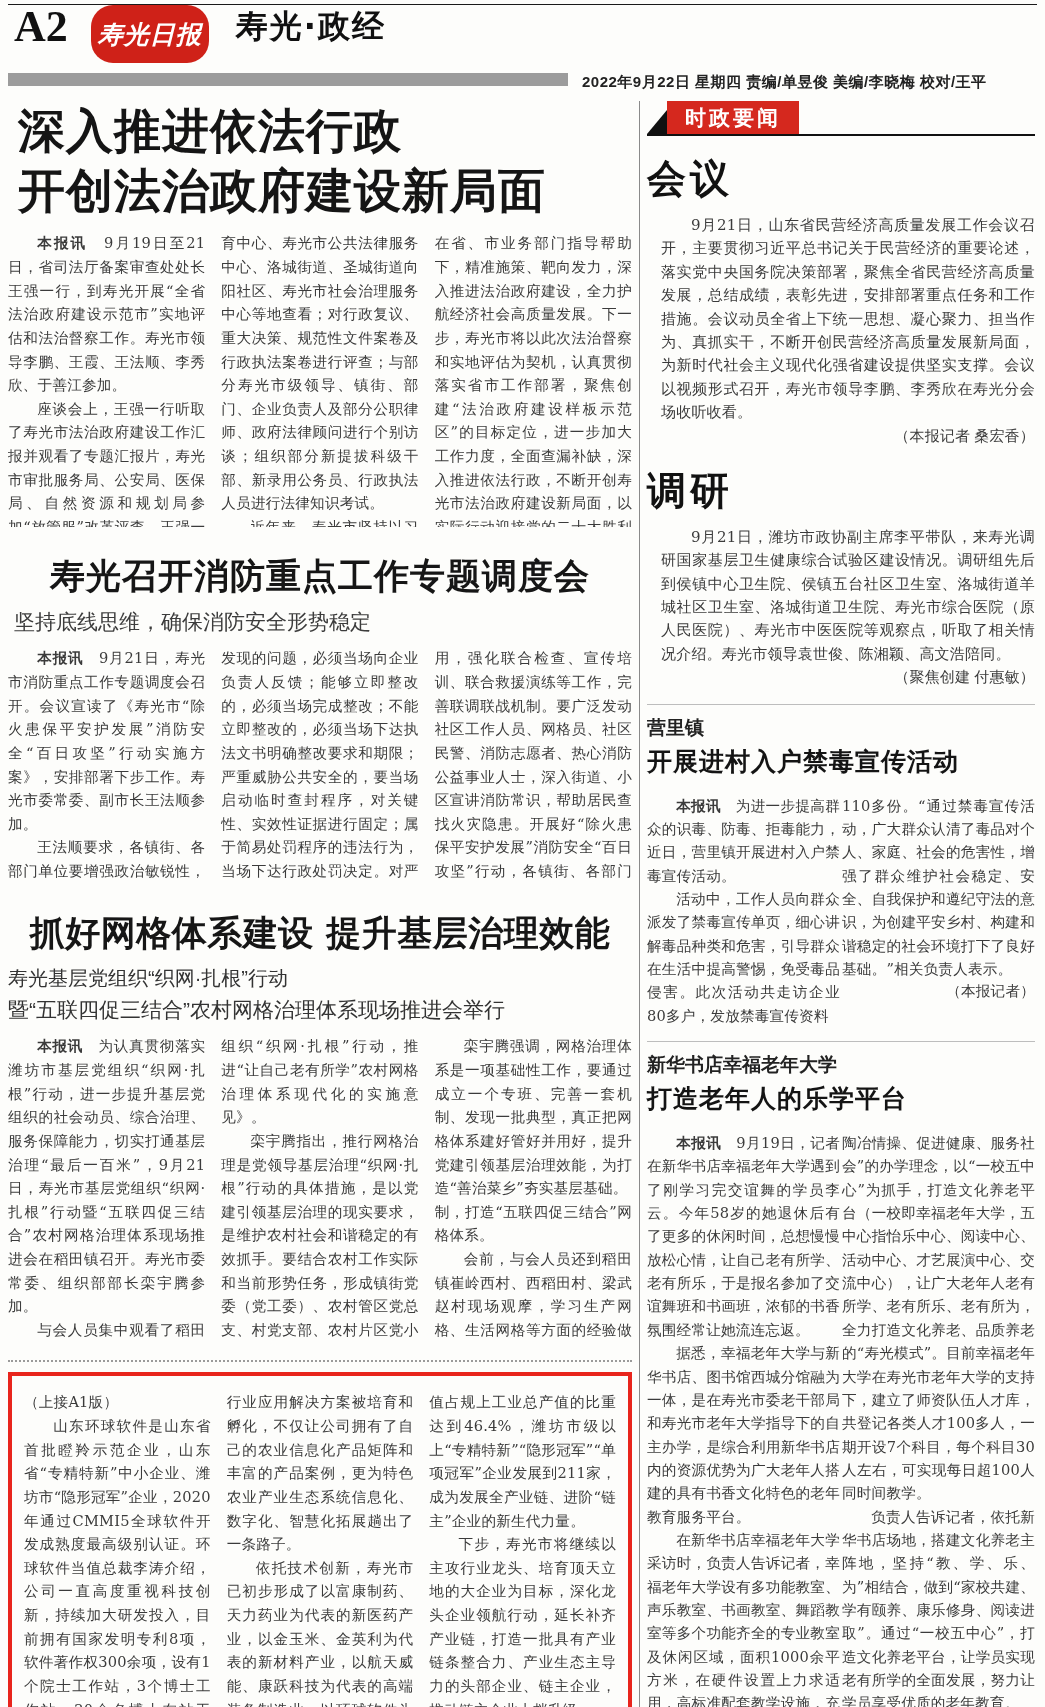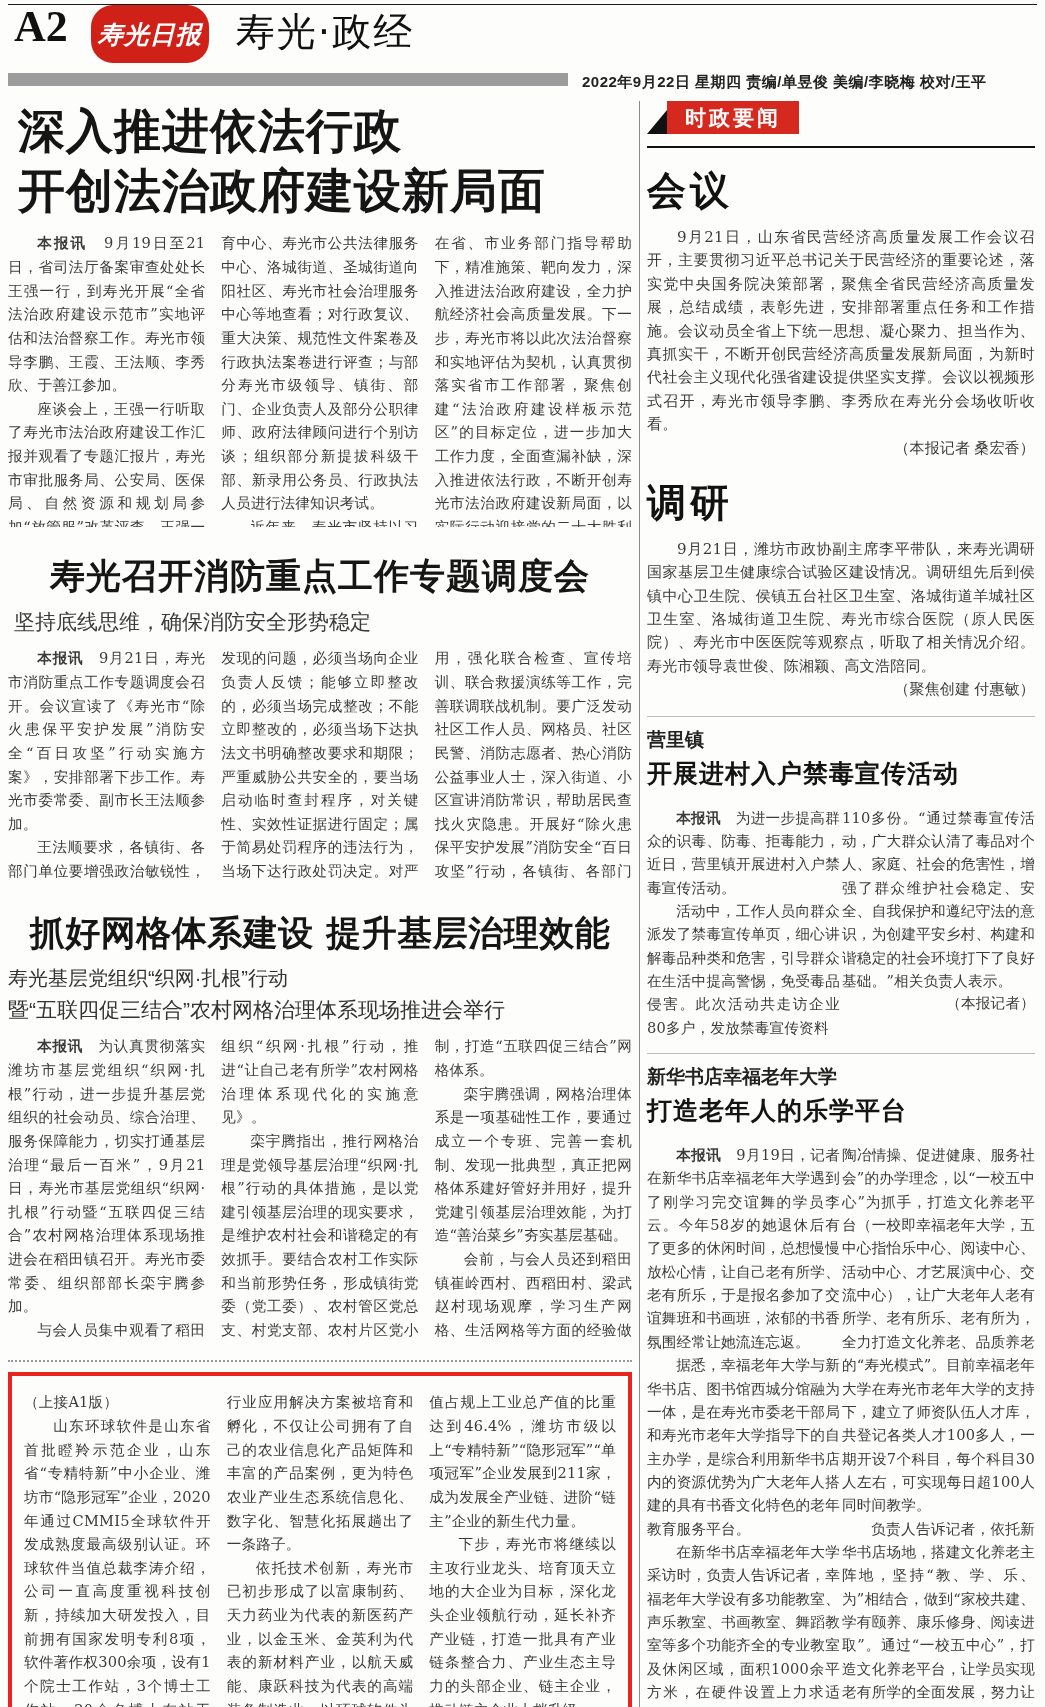--- a/index.html
+++ b/index.html
@@ -9,21 +9,21 @@
   .inner { padding:4px 8px 0 8px; }
   .toprule { border-top:1.5px solid #1a1a1a; }
 
   
   .masthead { display:flex; align-items:flex-start; margin-top:0; height:62px;gap:13px; }
   .pageno { font-family:"Liberation Serif", serif; font-weight:bold; font-size:44px;
             color:#111; line-height:1; margin-left:6px; }
   .logo { width:118px; height:58px; margin-left:10px; display:flex; align-items:center;
           justify-content:center; color:#fff; font-weight:bold; font-size:25px;
           font-family:"DejaVu Serif", serif; font-style:italic; letter-spacing:1px;border-radius:22px; }
-  .section-title { font-size:39px; font-weight:400; color:#111; margin-left:14px;
+  .section-title { font-size:32px; font-weight:700; color:#111; margin-left:14px;
           font-family:"DejaVu Sans", sans-serif; letter-spacing:2px; }
   .bar-row { display:flex; margin-top:6px; height:18px; }
   .gray-bar { width:560px; height:13px; background:#9c9c9c; }
   .dateline { margin-left:14px; font-size:15px; font-weight:bold; color:#222; letter-spacing:0.5px; }
 
   
   .content { display:flex; margin-top:10px; }
   .left-zone { width:624px; }
   .v-rule { width:1px; background:#8a8a8a; margin:0 7px; }
   .right-zone { flex:1; padding-right:2px; }
@@ -56,27 +56,27 @@
   .a3-body { height:312px; margin-top:10px; }
 
   .dotted-sep { border-top:2px dotted #9a9a9a; margin:14px 0 10px 0; }
 
   .jump-box { border:4px solid #e8251c; padding:14px 12px 10px 12px; height:362px; overflow:hidden; }
   .jump-box .cols { height:100%; }
 
   .bottom-rule { border-top:2px solid #b7b7b7; margin-top:6px; }
 
   
-  .badge-row { display:flex; align-items:flex-end; border-bottom:2.5px solid #111; padding-bottom:12px; }
+  .badge-row { display:flex; align-items:flex-end; border-bottom:2.5px solid #111; padding-bottom:0; }
   .badge-tri { width:0; height:0; border-bottom:24px solid #111; border-left:20px solid transparent; }
   .badge { color:#fff; font-size:21px; font-weight:900; padding:3px 18px 2px 18px;
            letter-spacing:3px; font-family:"DejaVu Sans", sans-serif; }
   .news-h1 { font-family:"DejaVu Serif", serif; font-size:39px; font-weight:900; color:#111;
              letter-spacing:4px; margin-top:16px; }
-  .news-body { margin-top:8px; }
+  .news-body { margin-top:8px;margin-left:14px; }
   .news-body .para { font-size:15px; line-height:1.56; }
 
   .h-sep { border-top:1px solid #bdbdbd; margin:14px 0 10px 0; }
 
   .kicker { font-size:19px; font-weight:bold; color:#222; font-family:"DejaVu Sans", sans-serif; }
   .news-h2 { font-size:25px; font-weight:900; color:#141414; margin-top:4px;
              letter-spacing:1px; font-family:"DejaVu Sans", sans-serif; }
   .subcols { display:flex; gap:2px; margin-top:16px; overflow:hidden; }
   .subcol { flex:1; }
   .subcol .para { font-size:14.6px; line-height:1.6; }
@@ -147,22 +147,22 @@
           <div class="cols a3-body">
             <div class="ncol">
                 <p class="para"><b>本报讯</b>　为认真贯彻落实潍坊市基层党组织“织网·扎根”行动，进一步提升基层党组织的社会动员、综合治理、服务保障能力，切实打通基层治理“最后一百米”，9月21日，寿光市基层党组织“织网·扎根”行动暨“五联四促三结合”农村网格治理体系现场推进会在稻田镇召开。寿光市委常委、组织部部长栾宇腾参加。</p>
                 <p class="para">与会人员集中观看了稻田镇党建引领网格治理专题片；稻田镇、侯镇、上口镇河疃村、台头镇北孙村、稻田镇阁上村作典型发言；宣读了《关于深入实施基层党</p>
               </div>
             <div class="ncol">
                 <p class="para no-indent">组织“织网·扎根”行动，推进“让自己老有所学”农村网格治理体系现代化的实施意见》。</p>
                 <p class="para">栾宇腾指出，推行网格治理是党领导基层治理“织网·扎根”行动的具体措施，是以党建引领基层治理的现实要求，是维护农村社会和谐稳定的有效抓手。要结合农村工作实际和当前形势任务，形成镇街党委（党工委）、农村管区党总支、村党支部、农村片区党小组、党员街巷长（楼道长）五级联动，发挥网格员促发展、促服务、促治理、促落实作用，建立专兼结合、平战结合、奖惩结合运行机</p>
               </div>
             <div class="ncol">
+                <p class="para">栾宇腾强调，网格治理体系是一项基础性工作，要通过成立一个专班、完善一套机制、发现一批典型，真正把网格体系建好管好并用好，提升党建引领基层治理效能，为打造“善治菜乡”夯实基层基础。</p>
                 <p class="para no-indent">制，打造“五联四促三结合”网格体系。</p>
-                <p class="para">栾宇腾强调，网格治理体系是一项基础性工作，要通过成立一个专班、完善一套机制、发现一批典型，真正把网格体系建好管好并用好，提升党建引领基层治理效能，为打造“善治菜乡”夯实基层基础。</p>
                 <p class="para">会前，与会人员还到稻田镇崔岭西村、西稻田村、梁武赵村现场观摩，学习生产网格、生活网格等方面的经验做法，了解网格长在防溺水、防汛及疫情防控等方面取得的成效。</p>
               </div>
           </div>
         </div>
 
         <div class="dotted-sep"></div>
 
         <div class="jump-box">
           <div class="cols">
             <div class="ncol">

